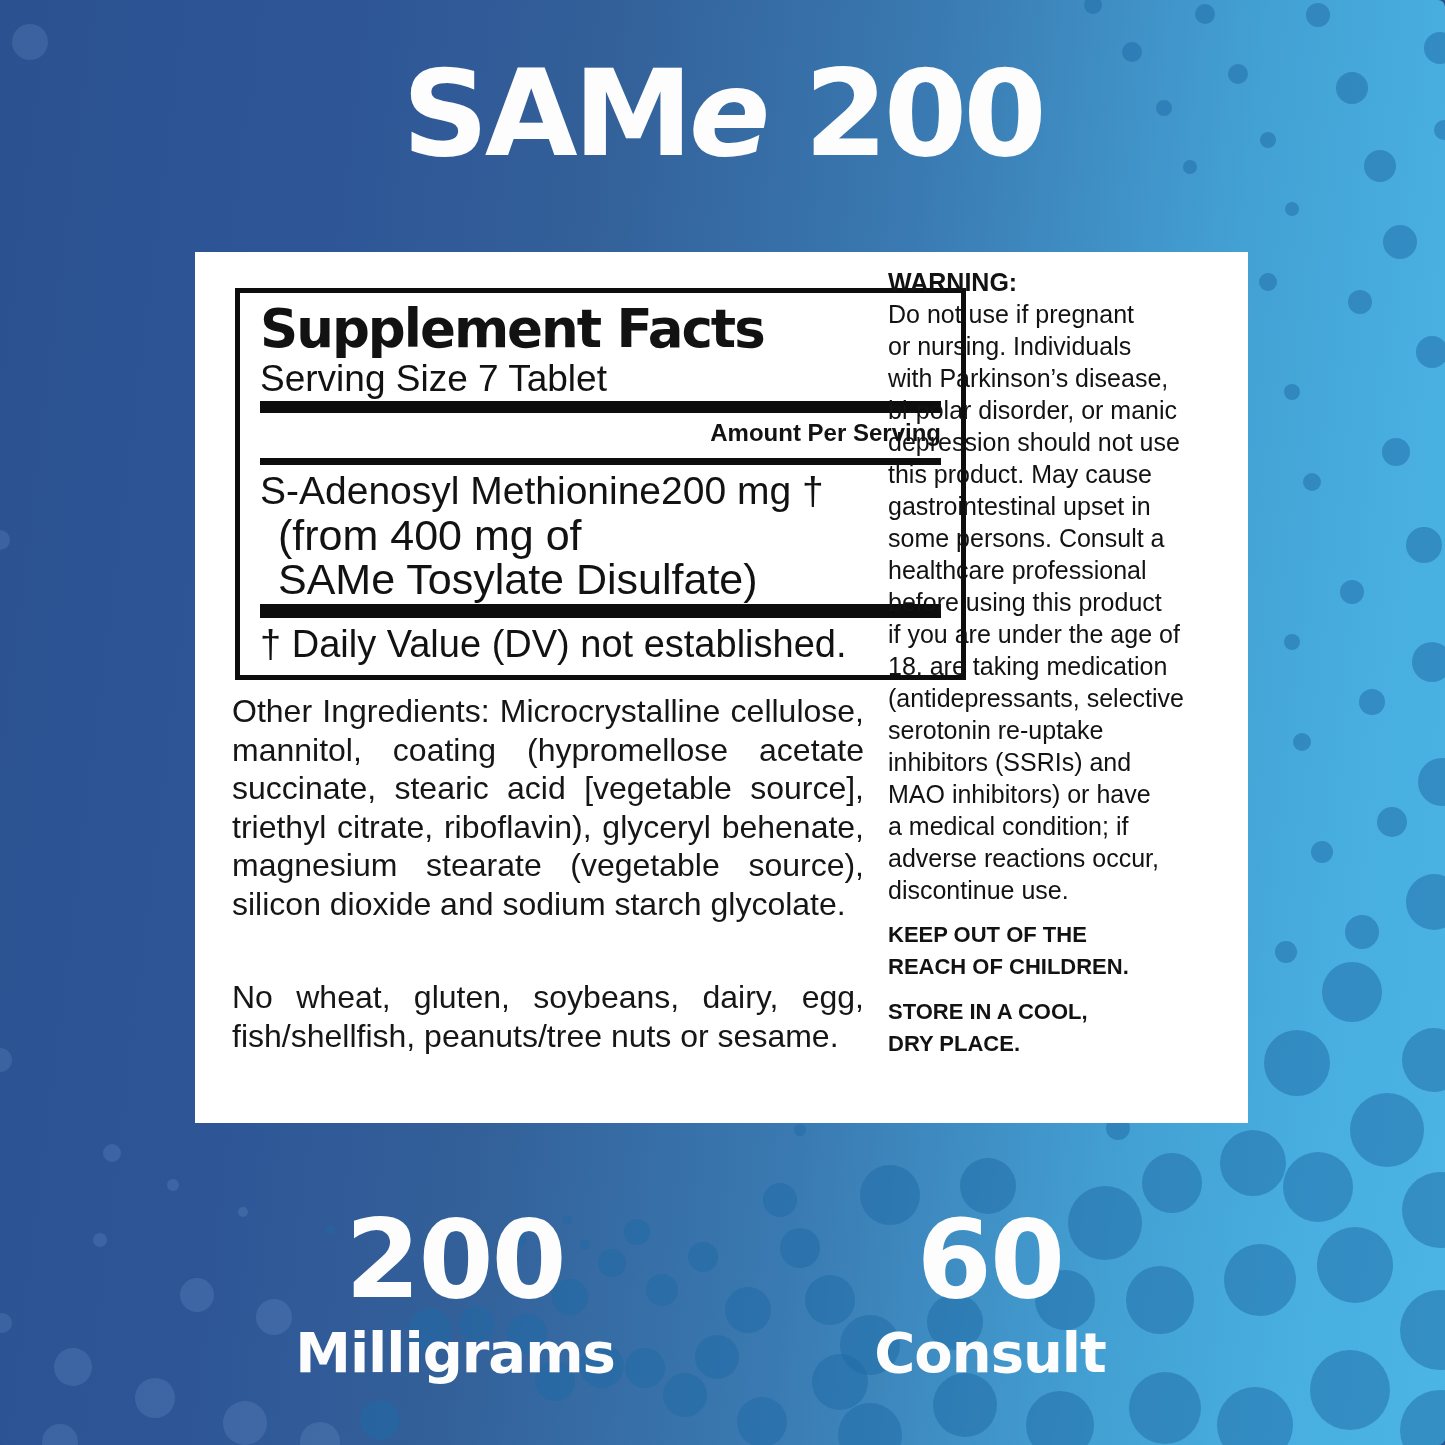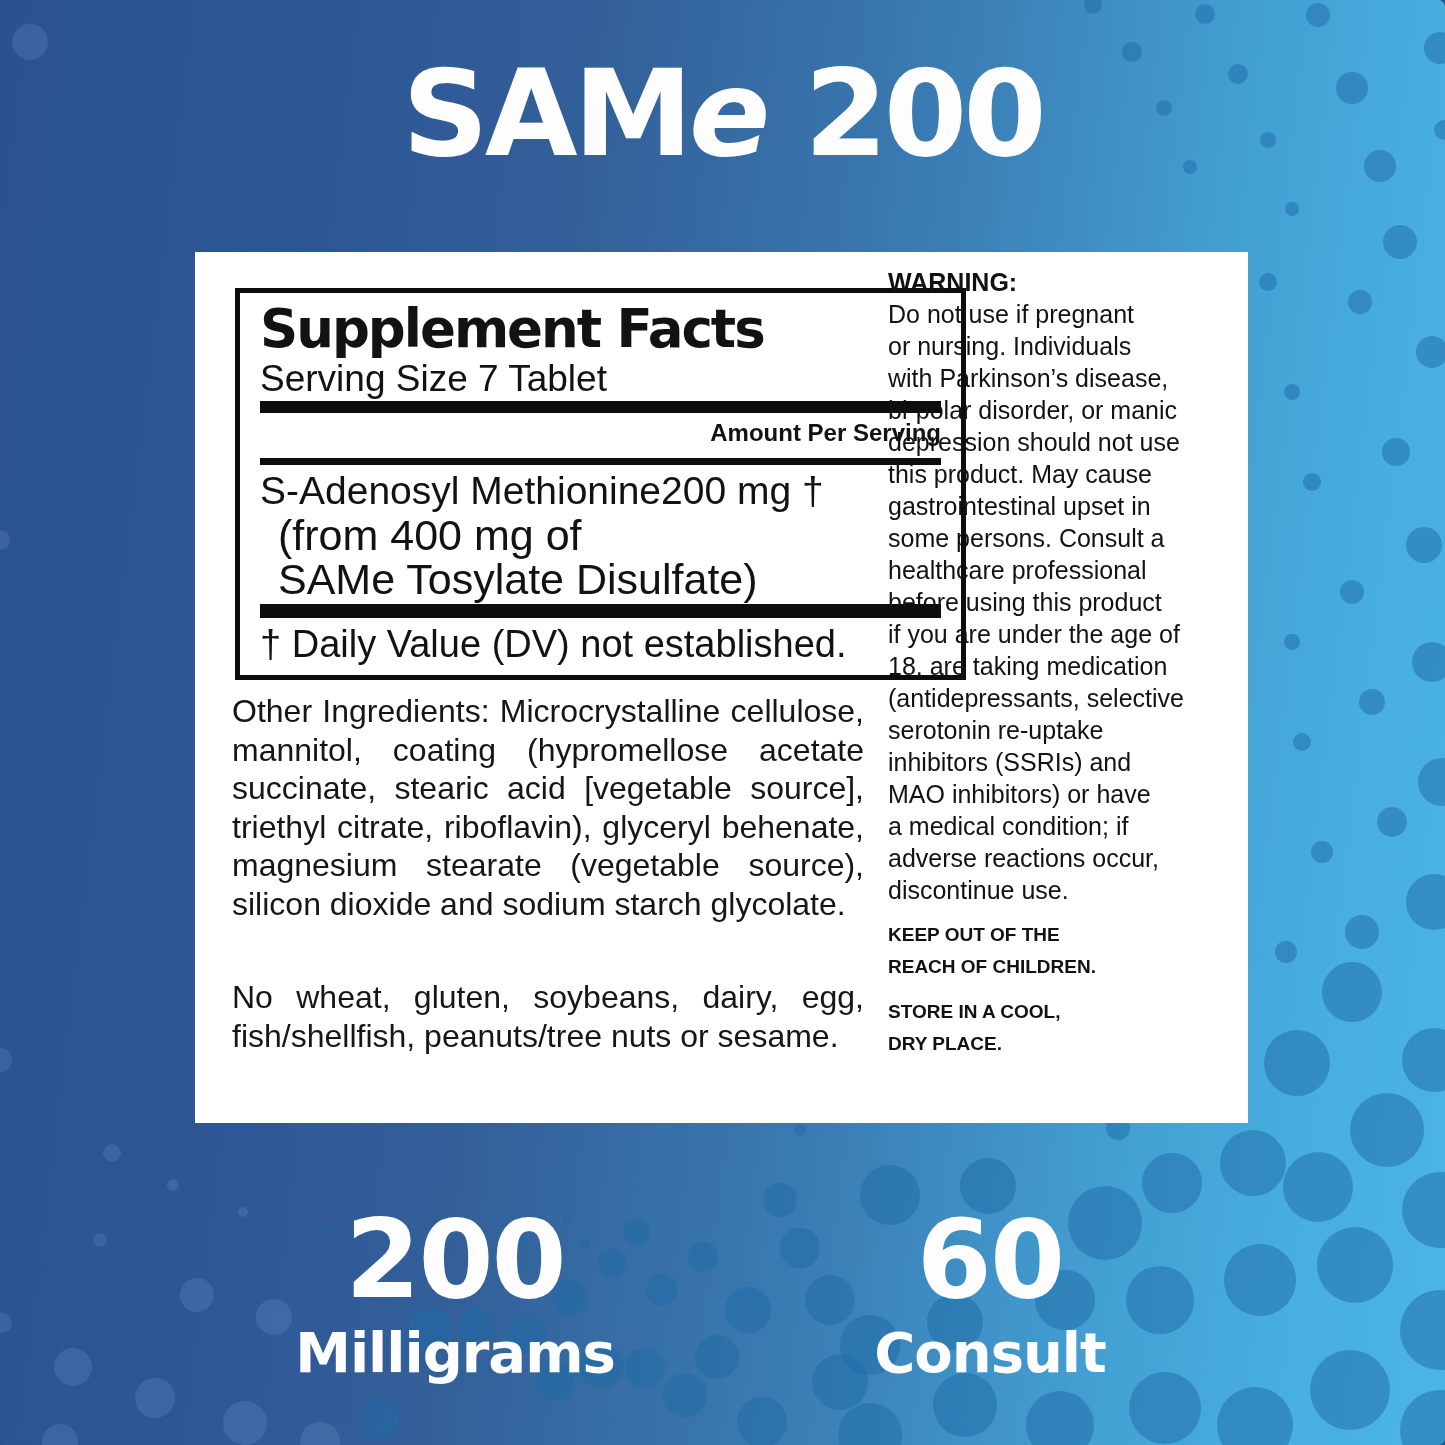--- a/index.html
+++ b/index.html
@@ -48,21 +48,21 @@
   .para{
     position:absolute;left:37px;width:632px;margin:0;
     font-size:32px;line-height:38.5px;text-align:justify;color:#161616;
   }
   .other-ing{top:440px;}
   .allergen{top:726px;}
 
   .warning{position:absolute;left:693px;top:14px;width:336px;color:#121212;}
   .warn-heading{font-size:25px;line-height:32px;font-weight:bold;}
   .warn-body{font-size:25px;line-height:32px;white-space:pre-line;}
-  .warn-bold{font-size:19px;line-height:32px;font-weight:bold;white-space:pre-line;margin-top:13px;}
+  .warn-bold{font-size:22px;line-height:32px;font-weight:bold;white-space:pre-line;margin-top:13px;}
 
   .badge{position:absolute;text-align:center;color:#fdfdfd;font-family:"DejaVu Sans",sans-serif;font-weight:bold;}
   .badge-mg{left:270px;top:1206px;width:370px;}
   .badge-ct{left:805px;top:1206px;width:370px;}
   .badge-value{font-size:108px;line-height:1;letter-spacing:-2px;}
   .badge-unit{font-size:56px;line-height:1.1;margin-top:8px;letter-spacing:-1px;}
 </style>
 </head>
 <body>
 

